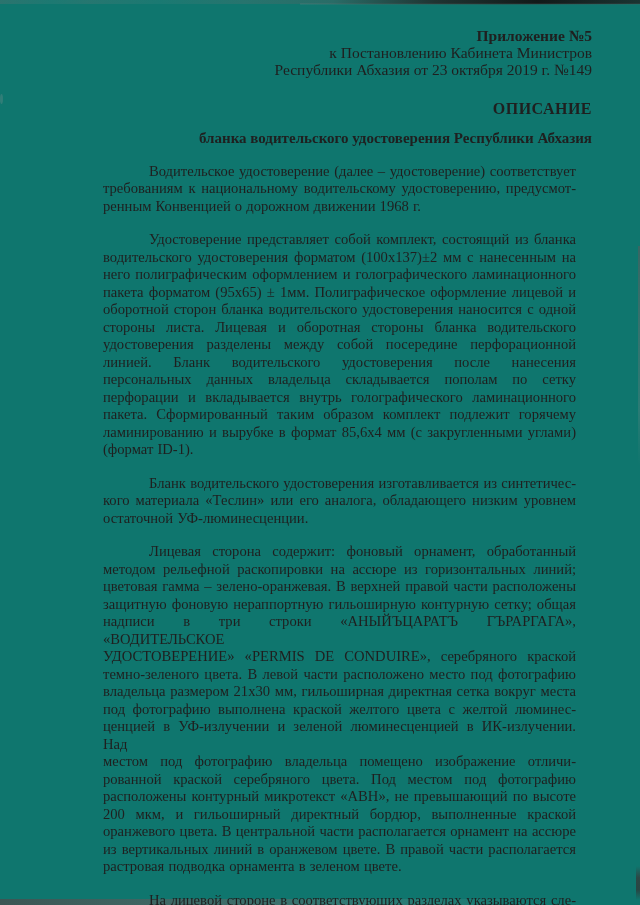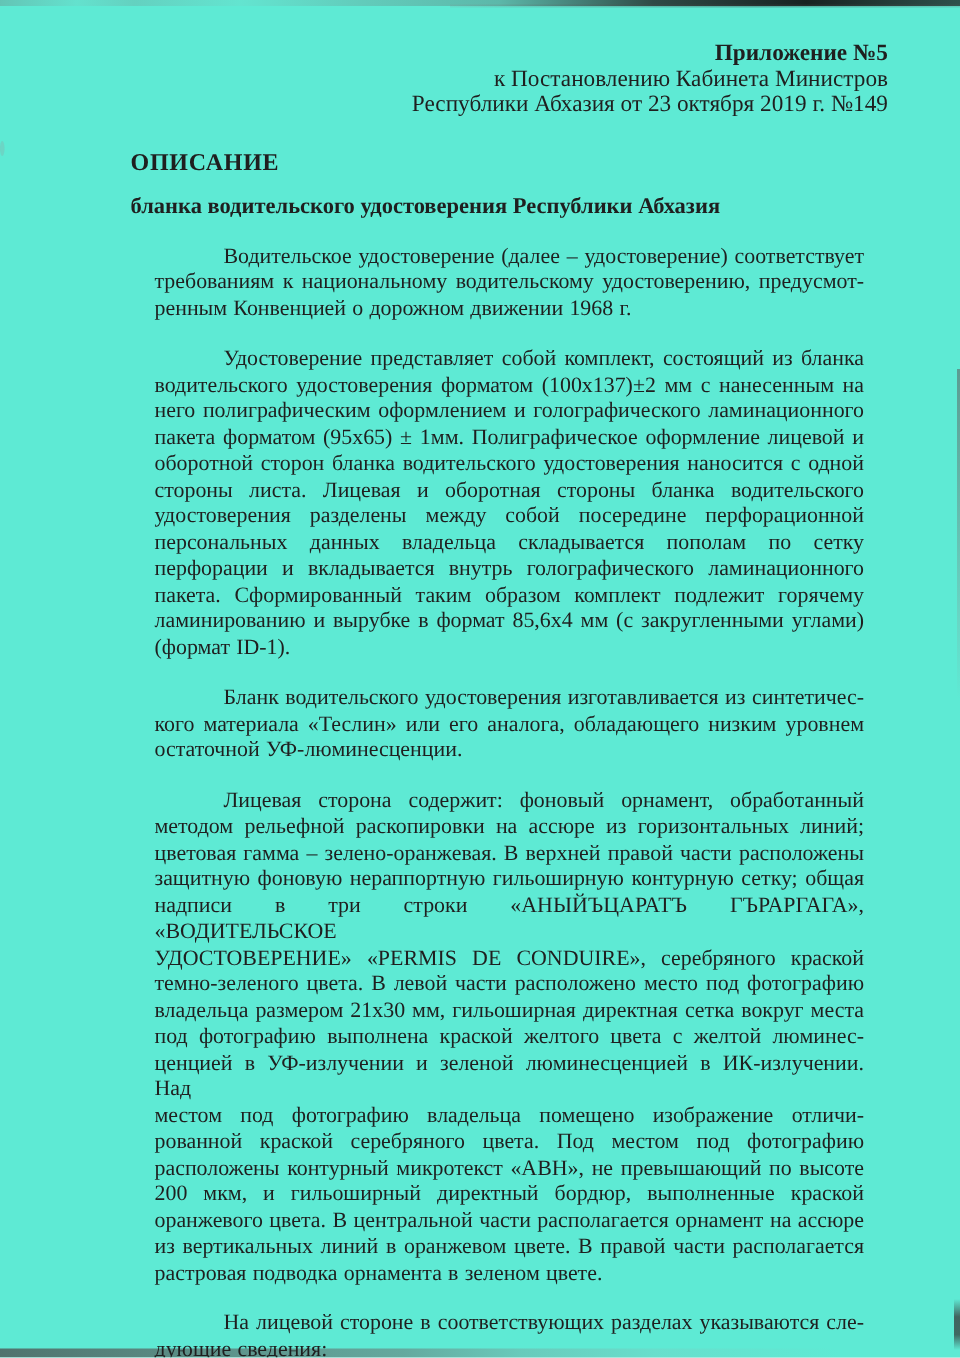--- a/index.html
+++ b/index.html
@@ -4,21 +4,21 @@
 <style>
   html, body {
     margin: 0;
     padding: 0;
     background: #e8e8e8;
   }
   .page {
     position: relative;
     width: 640px;
     height: 905px;
-    background: #5eead4;
+    background: #0f766e;
     overflow: hidden;
     font-family: "Liberation Serif", "DejaVu Serif", serif;
     color: #1f1f1f;
     box-sizing: border-box;
   }
   .content {
     position: absolute;
     left: 87px;
     top: 0;
     width: 505px;
@@ -27,28 +27,28 @@
     margin-top: 27px;
     text-align: right;
     font-size: 15.5px;
     line-height: 17.2px;
   }
   .header-line-bold {
     font-weight: 700;
   }
   .doc-title {
     margin-top: 21px;
-    text-align: left;
+    text-align: right;
     font-weight: 700;
     font-size: 16px;
     letter-spacing: 0.5px;
   }
   .doc-subtitle {
     margin-top: 12px;
-    text-align: left;
+    text-align: right;
     font-weight: 700;
     font-size: 15px;
   }
   .doc-body {
     margin-top: 12px;
     font-size: 14.6px;
     line-height: 17.5px;
   }
   .para { margin: 16px; }
   .line {
@@ -131,20 +131,21 @@
           <div class="line last">ренным Конвенцией о дорожном движении 1968 г.</div>
         </div>
         <div class="para">
           <div class="line first">Удостоверение представляет собой комплект, состоящий из бланка</div>
           <div class="line">водительского удостоверения форматом (100x137)±2 мм с нанесенным на</div>
           <div class="line">него полиграфическим оформлением и голографического ламинационного</div>
           <div class="line">пакета форматом (95x65) ± 1мм. Полиграфическое оформление лицевой и</div>
           <div class="line">оборотной сторон бланка водительского удостоверения наносится с одной</div>
           <div class="line">стороны листа. Лицевая и оборотная стороны бланка водительского</div>
           <div class="line">удостоверения разделены между собой посередине перфорационной</div>
+          <div class="line">линией. Бланк водительского удостоверения после нанесения</div>
           <div class="line">персональных данных владельца складывается пополам по сетку</div>
           <div class="line">перфорации и вкладывается внутрь голографического ламинационного</div>
           <div class="line">пакета. Сформированный таким образом комплект подлежит горячему</div>
           <div class="line">ламинированию и вырубке в формат 85,6x4 мм (с закругленными углами)</div>
           <div class="line last">(формат ID-1).</div>
         </div>
         <div class="para">
           <div class="line first">Бланк водительского удостоверения изготавливается из синтетичес-</div>
           <div class="line">кого материала «Теслин» или его аналога, обладающего низким уровнем</div>
           <div class="line last">остаточной УФ-люминесценции.</div>

